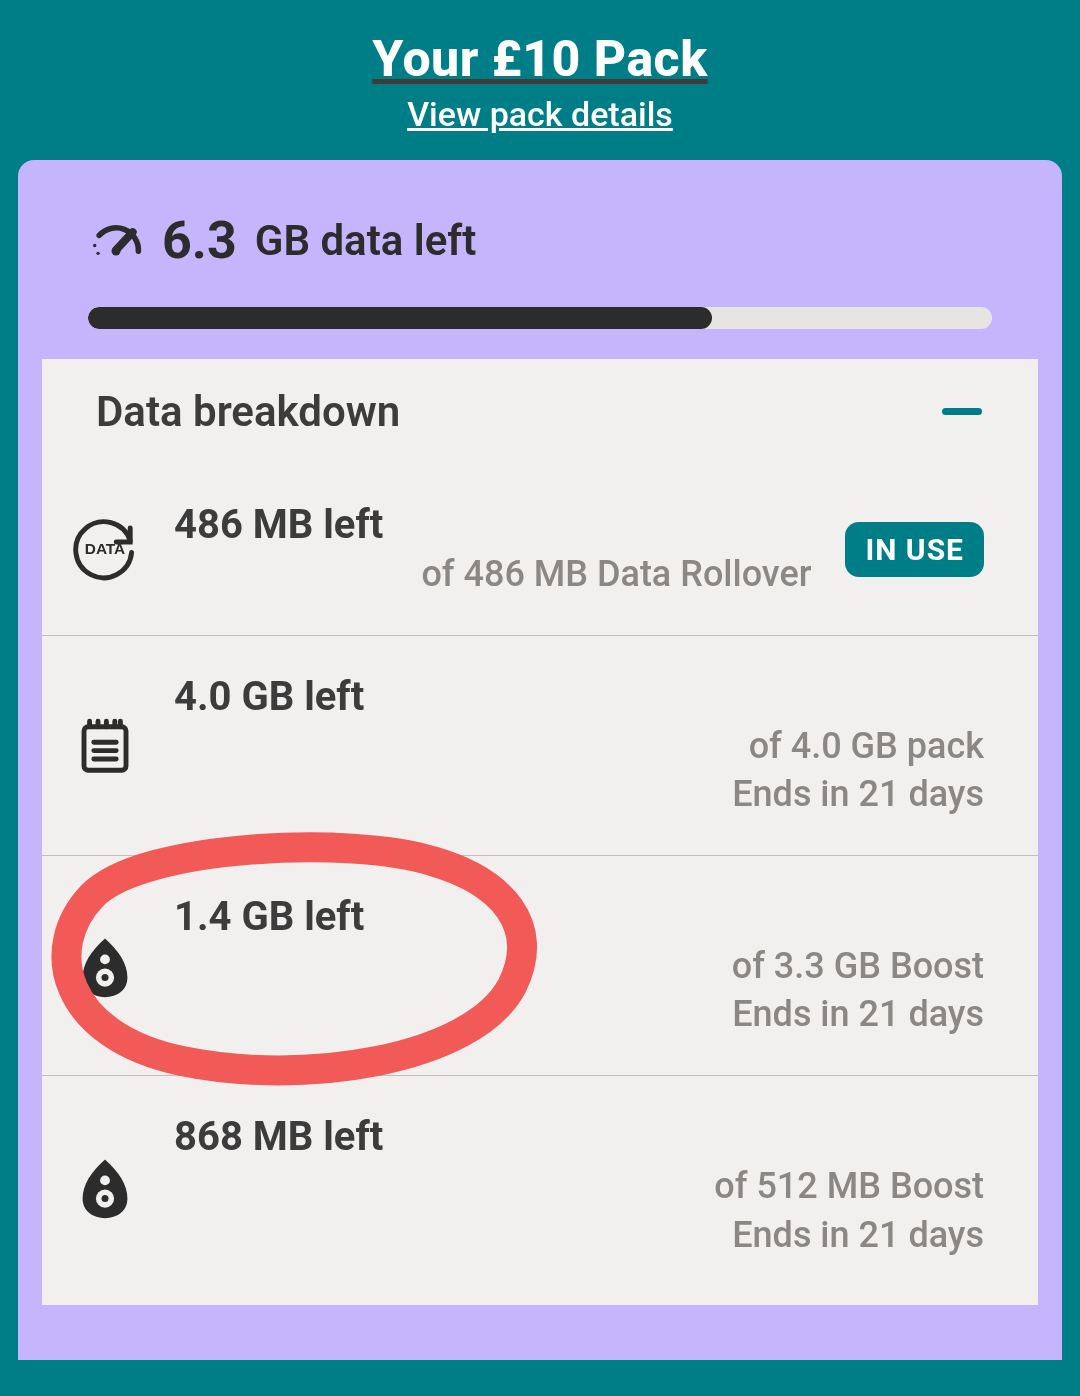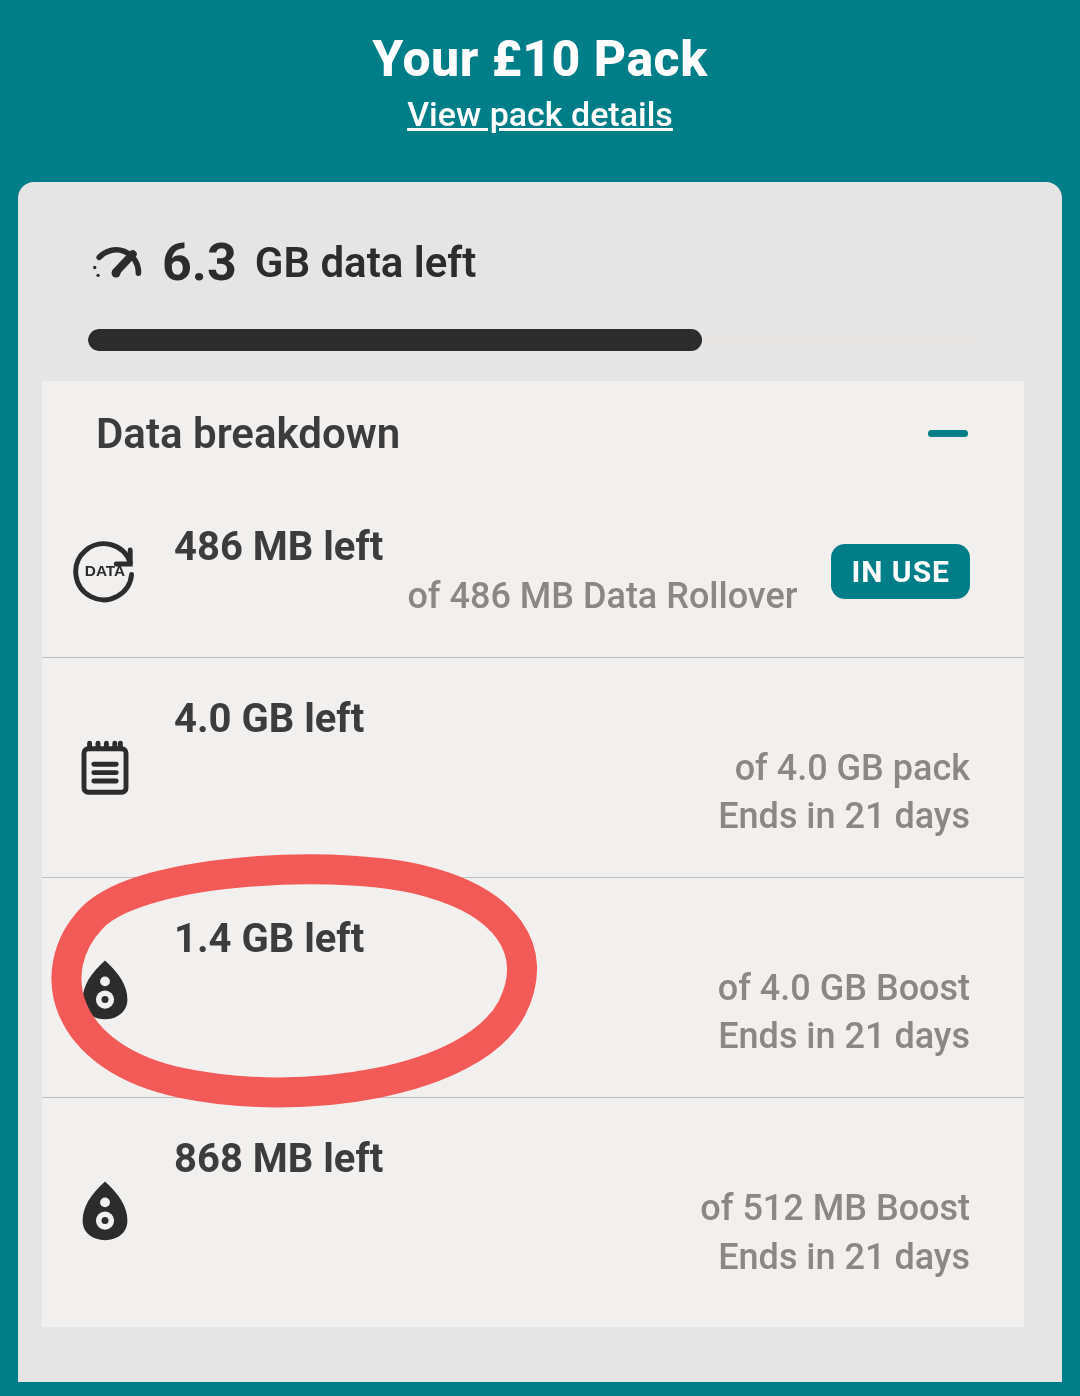--- a/index.html
+++ b/index.html
@@ -5,40 +5,41 @@
   * { box-sizing: border-box; margin: 0; padding: 0; }
   html, body { width: 1080px; height: 1396px; }
   body {
     background: #007e87;
     font-family: -apple-system, BlinkMacSystemFont, "Segoe UI", Roboto, Helvetica, Arial, sans-serif;
     color: #3c3c3c;
   }
   .header {
     text-align: center;
     padding: 30px 0 20px 0;
+    text-decoration: underline;
   }
   .header h1 {
     color: #ffffff;
     font-size: 50px;
     font-weight: 800;
     letter-spacing: 0.5px;
   }
   .header a {
     color: #ffffff;
     font-size: 34px;
     text-decoration: underline;
     font-weight: 500;
     display: inline-block;
     margin-top: 6px;
   }
   .card {
-    background: #e5e5e5;
+    background: #c4b5fd;
     border-radius: 16px 16px 0 0;
-    margin: 28px 18px 0 18px;
-    padding: 50px 14px 0 0;
+    margin: 6px 18px 0 18px;
+    padding: 50px 0 0 0;
     min-height: 1200px;
   }
   .summary {
     padding: 0 70px 30px 70px;
   }
   .summary-line {
     display: flex;
     align-items: center;
     gap: 18px;
   }
@@ -219,21 +220,21 @@
           <div class="icon">
   <svg viewBox="0 0 100 100" fill="#2c2c2c">
     <path d="M50 12 C70 30 82 48 82 68 C82 86 67 96 50 96 C33 96 18 86 18 68 C18 48 30 30 50 12 Z"></path>
     <circle cx="50" cy="42" r="7" fill="#f2f0ee"></circle>
     <circle cx="50" cy="68" r="13" fill="#f2f0ee"></circle>
     <circle cx="50" cy="68" r="5" fill="#2c2c2c"></circle>
   </svg>
 </div>
           <div class="texts">
             <div class="l1">1.4 GB left</div>
-            <div class="l2">of 4.0 GB Boost</div>
+            <div class="l2">of 3.3 GB Boost</div>
             <div class="l3">Ends in 21 days</div>
           </div>
           <svg class="annot" viewBox="0 0 560 260">
             <path d="M430 35 C350 10 140 18 90 70 C40 122 60 210 180 235 C300 260 470 235 510 160 C540 100 500 55 430 35" fill="none" stroke="#f25a58" stroke-width="30" stroke-linecap="round" stroke-linejoin="round"></path>
           </svg>
         </div>
         <div class="item">
           <div class="icon">
   <svg viewBox="0 0 100 100" fill="#2c2c2c">
     <path d="M50 12 C70 30 82 48 82 68 C82 86 67 96 50 96 C33 96 18 86 18 68 C18 48 30 30 50 12 Z"></path>

